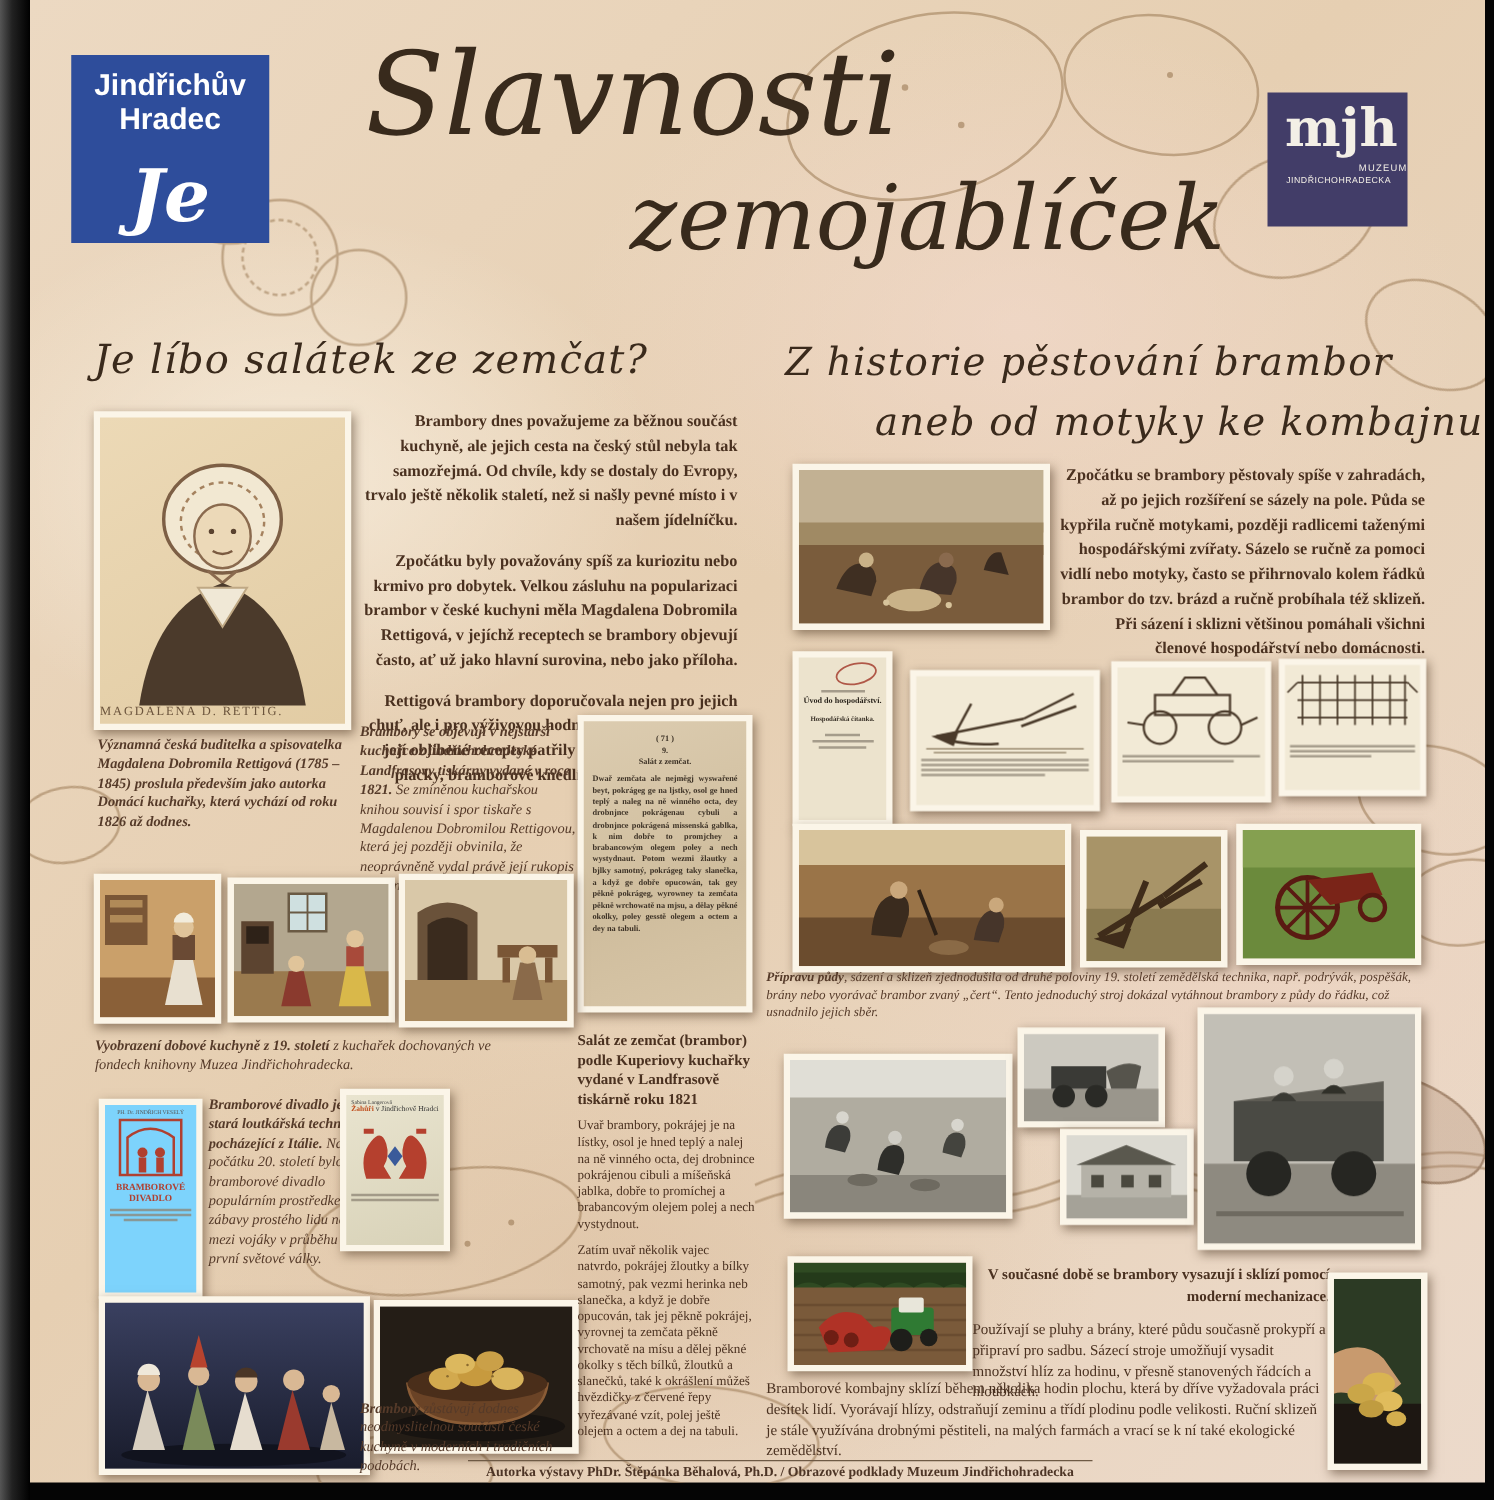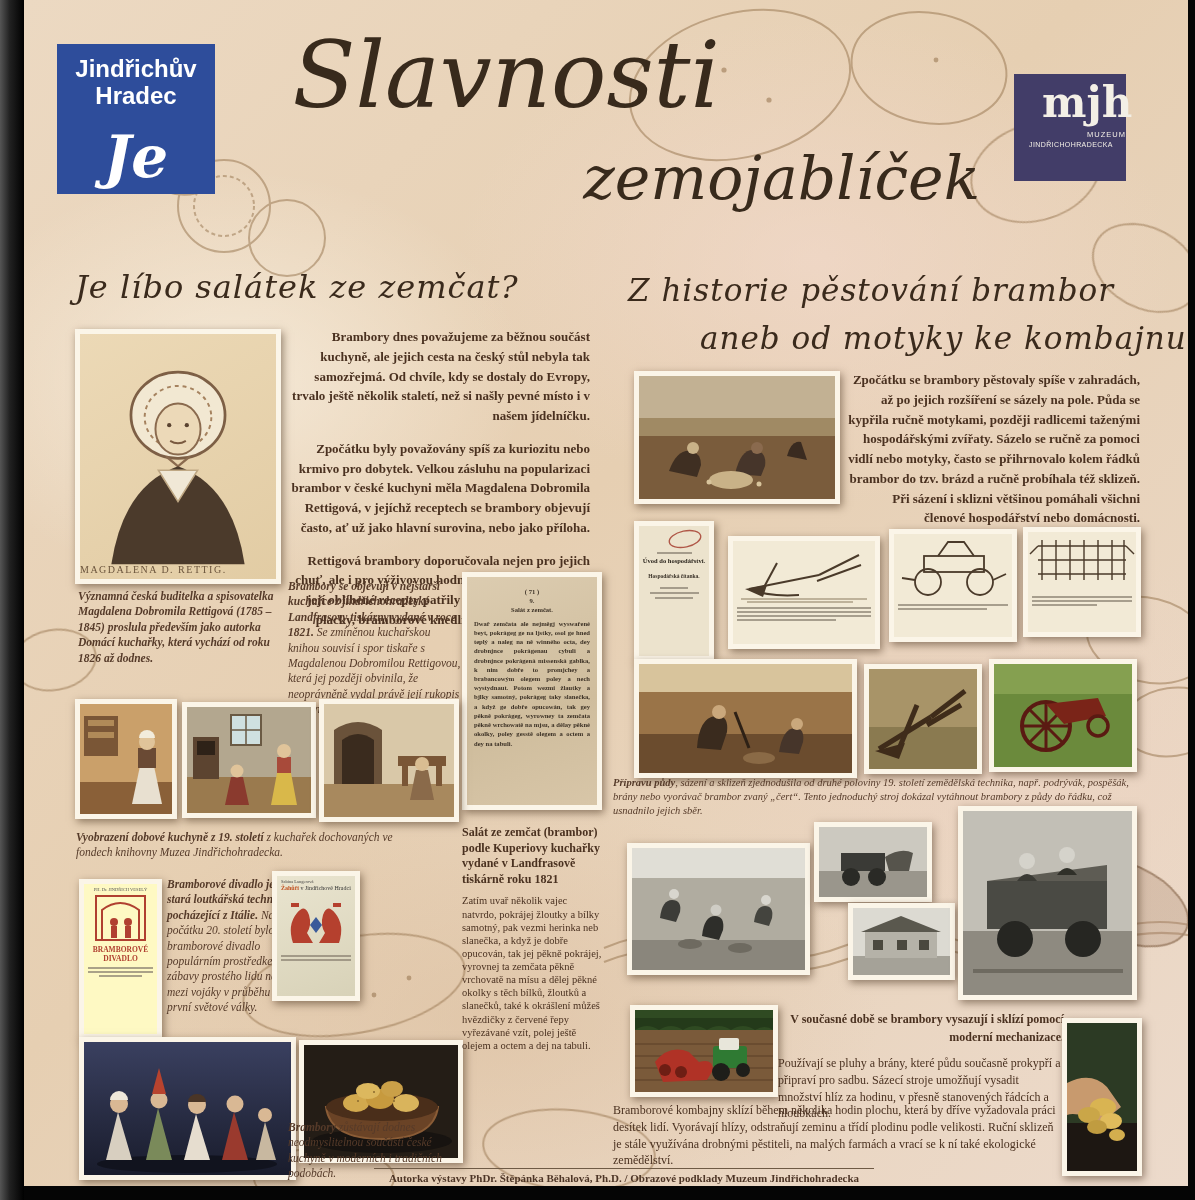--- a/index.html
+++ b/index.html
@@ -78,24 +78,24 @@
     </g>
   </svg>
 
   <div class="logo-left" style="left:33px;top:44px;width:158px;height:150px">
     <div style="font-size:24px;font-weight:bold;padding-top:12px;line-height:1.12">Jindřichův</div>
     <div style="font-size:24px;font-weight:bold;line-height:1.12">Hradec</div>
     <div style="font-family:'DejaVu Serif',serif;font-style:italic;font-weight:bold;font-size:58px;margin-top:13px">Je</div>
   </div>
 
   <div class="abs title" style="left:216px;top:30px;width:480px;font-size:92px">Slavnosti</div>
-  <div class="abs title" style="left:296px;top:148px;width:660px;font-size:60px">zemojablíček</div>
+  <div class="abs title" style="left:296px;top:138px;width:660px;font-size:72px">zemojablíček</div>
 
   <div class="logo-right" style="left:990px;top:74px;width:112px;height:107px">
-    <div style="font-family:'DejaVu Serif',serif;font-weight:bold;font-size:42px;text-align:left;padding:8px 0 0 28px;line-height:1">mjh</div>
+    <div style="font-family:'DejaVu Serif',serif;font-weight:bold;font-size:42px;text-align:left;padding:8px 0 0 14px;line-height:1">mjh</div>
     <div style="font-size:7.5px;letter-spacing:1px;text-align:right;padding:6px 0 0 15px">MUZEUM</div>
     <div style="font-size:7px;letter-spacing:.4px;text-align:left;padding:2px 0 0 15px">JINDŘICHOHRADECKA</div>
   </div>
 
   <div class="abs script" style="left:51px;top:268px;font-size:32px;width:520px">Je líbo salátek ze zemčat?</div>
 
   <div class="frame" style="left:51px;top:329px;width:196px;height:245px">
     <div class="fill" style="background:linear-gradient(150deg,#ecd9b6,#e2cca4)">
       <svg class="ph" viewBox="0 0 100 110">
         <ellipse cx="50" cy="34" rx="24" ry="22" fill="#f2e8d2" stroke="#7d5f45" stroke-width="1.4"></ellipse>
@@ -179,21 +179,21 @@
           <circle cx="98" cy="60" r="7" fill="#d9bd92"></circle>
     </svg>
       </div>
   </div>
 
   <div class="abs note" style="left:52px;top:830px;width:318px">
     <b>Vyobrazení dobové kuchyně z 19. století</b><span> z kuchařek dochovaných ve fondech knihovny Muzea Jindřichohradecka.</span>
   </div>
 
   <div class="frame" style="left:55px;top:879px;width:73px;height:150px">
-    <div class="fill" style="background:#fef9c3">
+    <div class="fill" style="background:#7dd3fc">
       <div style="font-size:4.5px;color:#555;text-align:center;padding-top:3px">PH. Dr. JINDŘICH VESELÝ</div>
       <svg style="display:block;width:100%;height:52px" viewBox="0 0 73 52">
         <rect x="12" y="4" width="49" height="44" fill="none" stroke="#b04030" stroke-width="2"></rect>
         <path d="M18,48 V18 Q36,4 55,18 V48" fill="none" stroke="#b04030" stroke-width="2"></path>
         <circle cx="30" cy="30" r="4" fill="#b04030"></circle>
           <circle cx="44" cy="30" r="4" fill="#b04030"></circle>
         <rect x="27" y="34" width="6" height="12" fill="#b04030"></rect>
           <rect x="41" y="34" width="6" height="12" fill="#b04030"></rect>
       </svg>
       <div style="font-size:7.5px;font-weight:bold;color:#b04030;text-align:center;line-height:1.15;padding:2px 2px">BRAMBOROVÉ DIVADLO</div>
@@ -271,20 +271,21 @@
     </svg>
       </div>
   </div>
 
   <div class="abs note" style="left:264px;top:1120px;width:182px">
     <b>Brambory</b><span> zůstávají dodnes neodmyslitelnou součástí české kuchyně v moderních i tradičních podobách.</span>
   </div>
 
   <div class="abs recipecol" style="left:438px;top:825px;width:142px">
     <h4>Salát ze zemčat (brambor) podle Kuperiovy kuchařky vydané v Landfrasově tiskárně roku 1821</h4>
+    <p>Uvař brambory, pokrájej je na lístky, osol je hned teplý a nalej na ně vinného octa, dej drobnince pokrájenou cibuli a míšeňská jablka, dobře to promíchej a brabancovým olejem polej a nech vystydnout.</p>
     <p>Zatím uvař několik vajec natvrdo, pokrájej žloutky a bílky samotný, pak vezmi herinka neb slanečka, a když je dobře opucován, tak jej pěkně pokrájej, vyrovnej ta zemčata pěkně vrchovatě na mísu a dělej pěkné okolky s těch bílků, žloutků a slanečků, také k okrášlení můžeš hvězdičky z červené řepy vyřezávané vzít, polej ještě olejem a octem a dej na tabuli.</p>
   </div>
 
   <div class="abs script" style="left:604px;top:272px;font-size:31px">Z historie pěstování brambor</div>
   <div class="abs script" style="left:676px;top:320px;font-size:31px">aneb od motyky ke kombajnu</div>
 
   <div class="frame" style="left:610px;top:371px;width:196px;height:123px">
     <div class="fill">
         <svg class="ph" viewBox="0 0 196 123">
       <rect width="196" height="50" fill="#c2b193"></rect>

